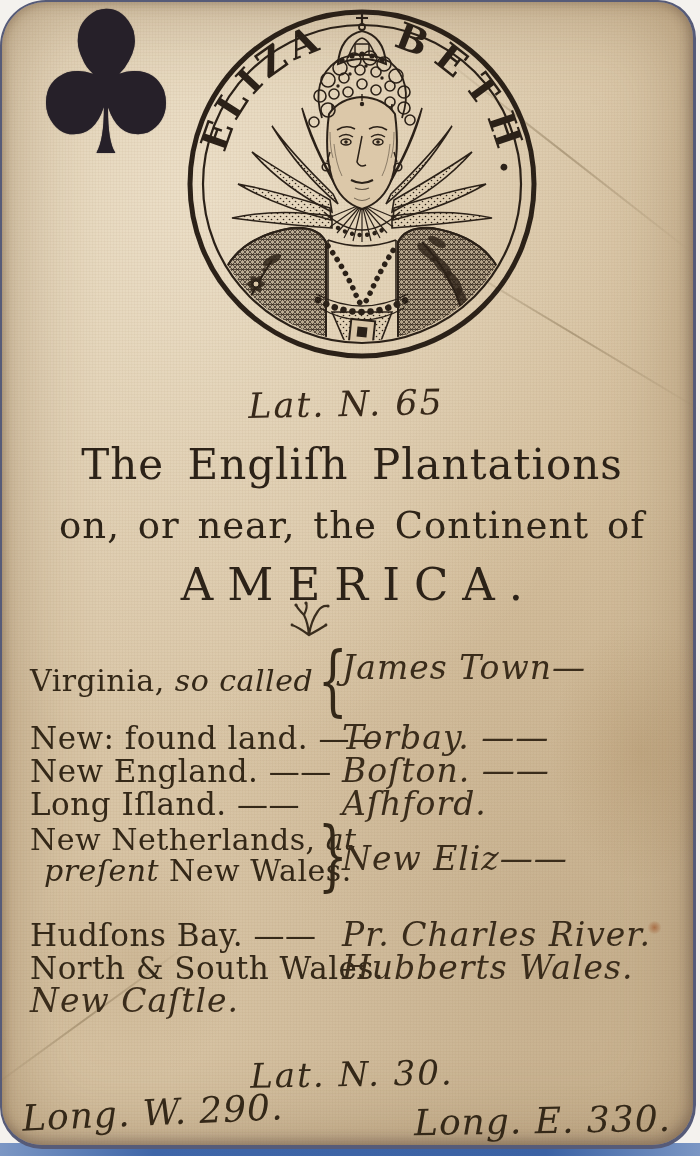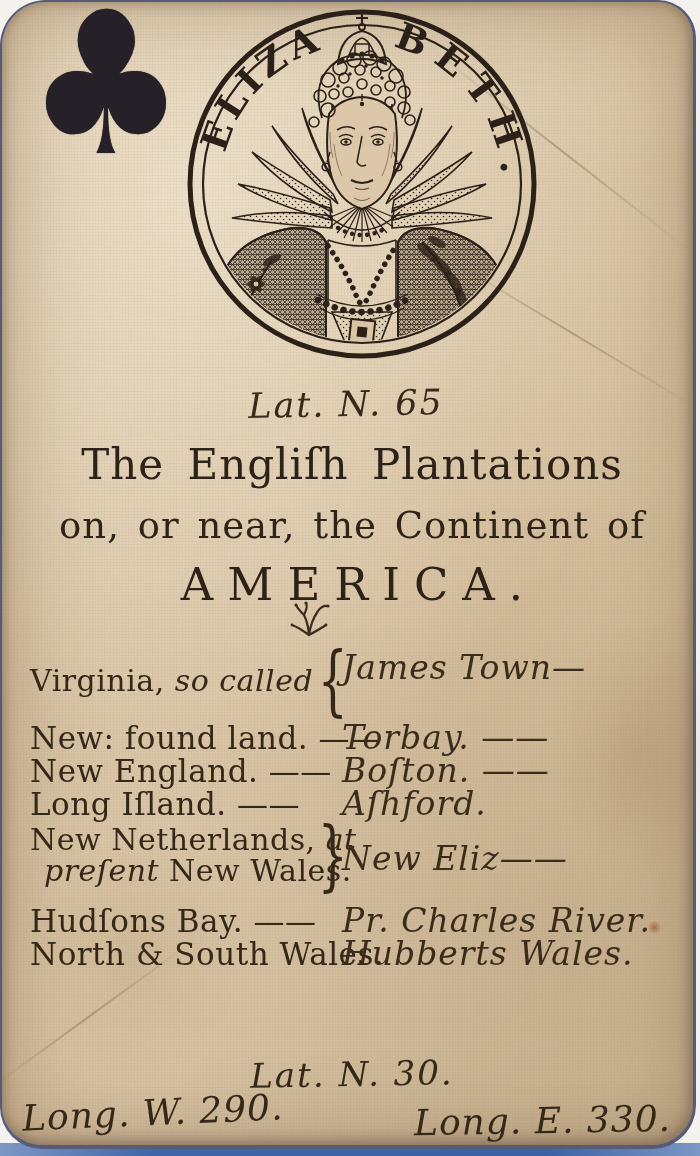--- a/index.html
+++ b/index.html
@@ -63,21 +63,21 @@
   .entry .place{font-style:italic;font-size:33px;letter-spacing:1px;color:#3a2c1b;}
   .entry.compound{height:auto;align-items:center;}
   .entry.compound .region{width:282px;}
   .rline{height:31px;font-size:30px;line-height:31px;}
   .rline.indent1{padding-left:30px;}
   .rline.indent2{padding-left:14px;}
   .script{font-style:italic;}
   .brace{flex:none;width:30px;font-size:76px;line-height:1;color:#342818;
     transform:scaleX(.62);transform-origin:center;}
   .mt4{}
-  .mt14{margin-top:8px;}
+  .mt14{margin-top:22px;}
   .raise{transform:translateY(-13px);}
   .drop{transform:translateY(3px);}
 
   .lat-bottom{top:1052px;font-style:italic;font-size:34px;letter-spacing:2px;
     transform:rotate(-1deg);color:#342818;}
   .long{position:absolute;font-style:italic;font-size:36px;color:#342818;letter-spacing:1px;}
   .long-west{left:20px;top:1090px;transform:rotate(-2.5deg);}
   .long-east{right:22px;top:1098px;transform:rotate(-1deg);}
 </style>
 </head>
@@ -334,20 +334,21 @@
 
     <div class="entry mt14">
       <div class="region">Hudſons Bay. ——</div>
       <div class="place">Pr. Charles River.</div>
     </div>
     <div class="entry">
       <div class="region">North &amp; South Wales.</div>
       <div class="place">Hubberts Wales.</div>
     </div>
     <div class="entry">
+      <div class="place">New Caſtle.</div>
     </div>
     <div class="entry">
     </div>
   </div>
 
   <div class="ctext lat-bottom">Lat. N. 30.</div>
   <div class="long long-west">Long. W. 290.</div>
   <div class="long long-east">Long. E. 330.</div>
 </div>
 

